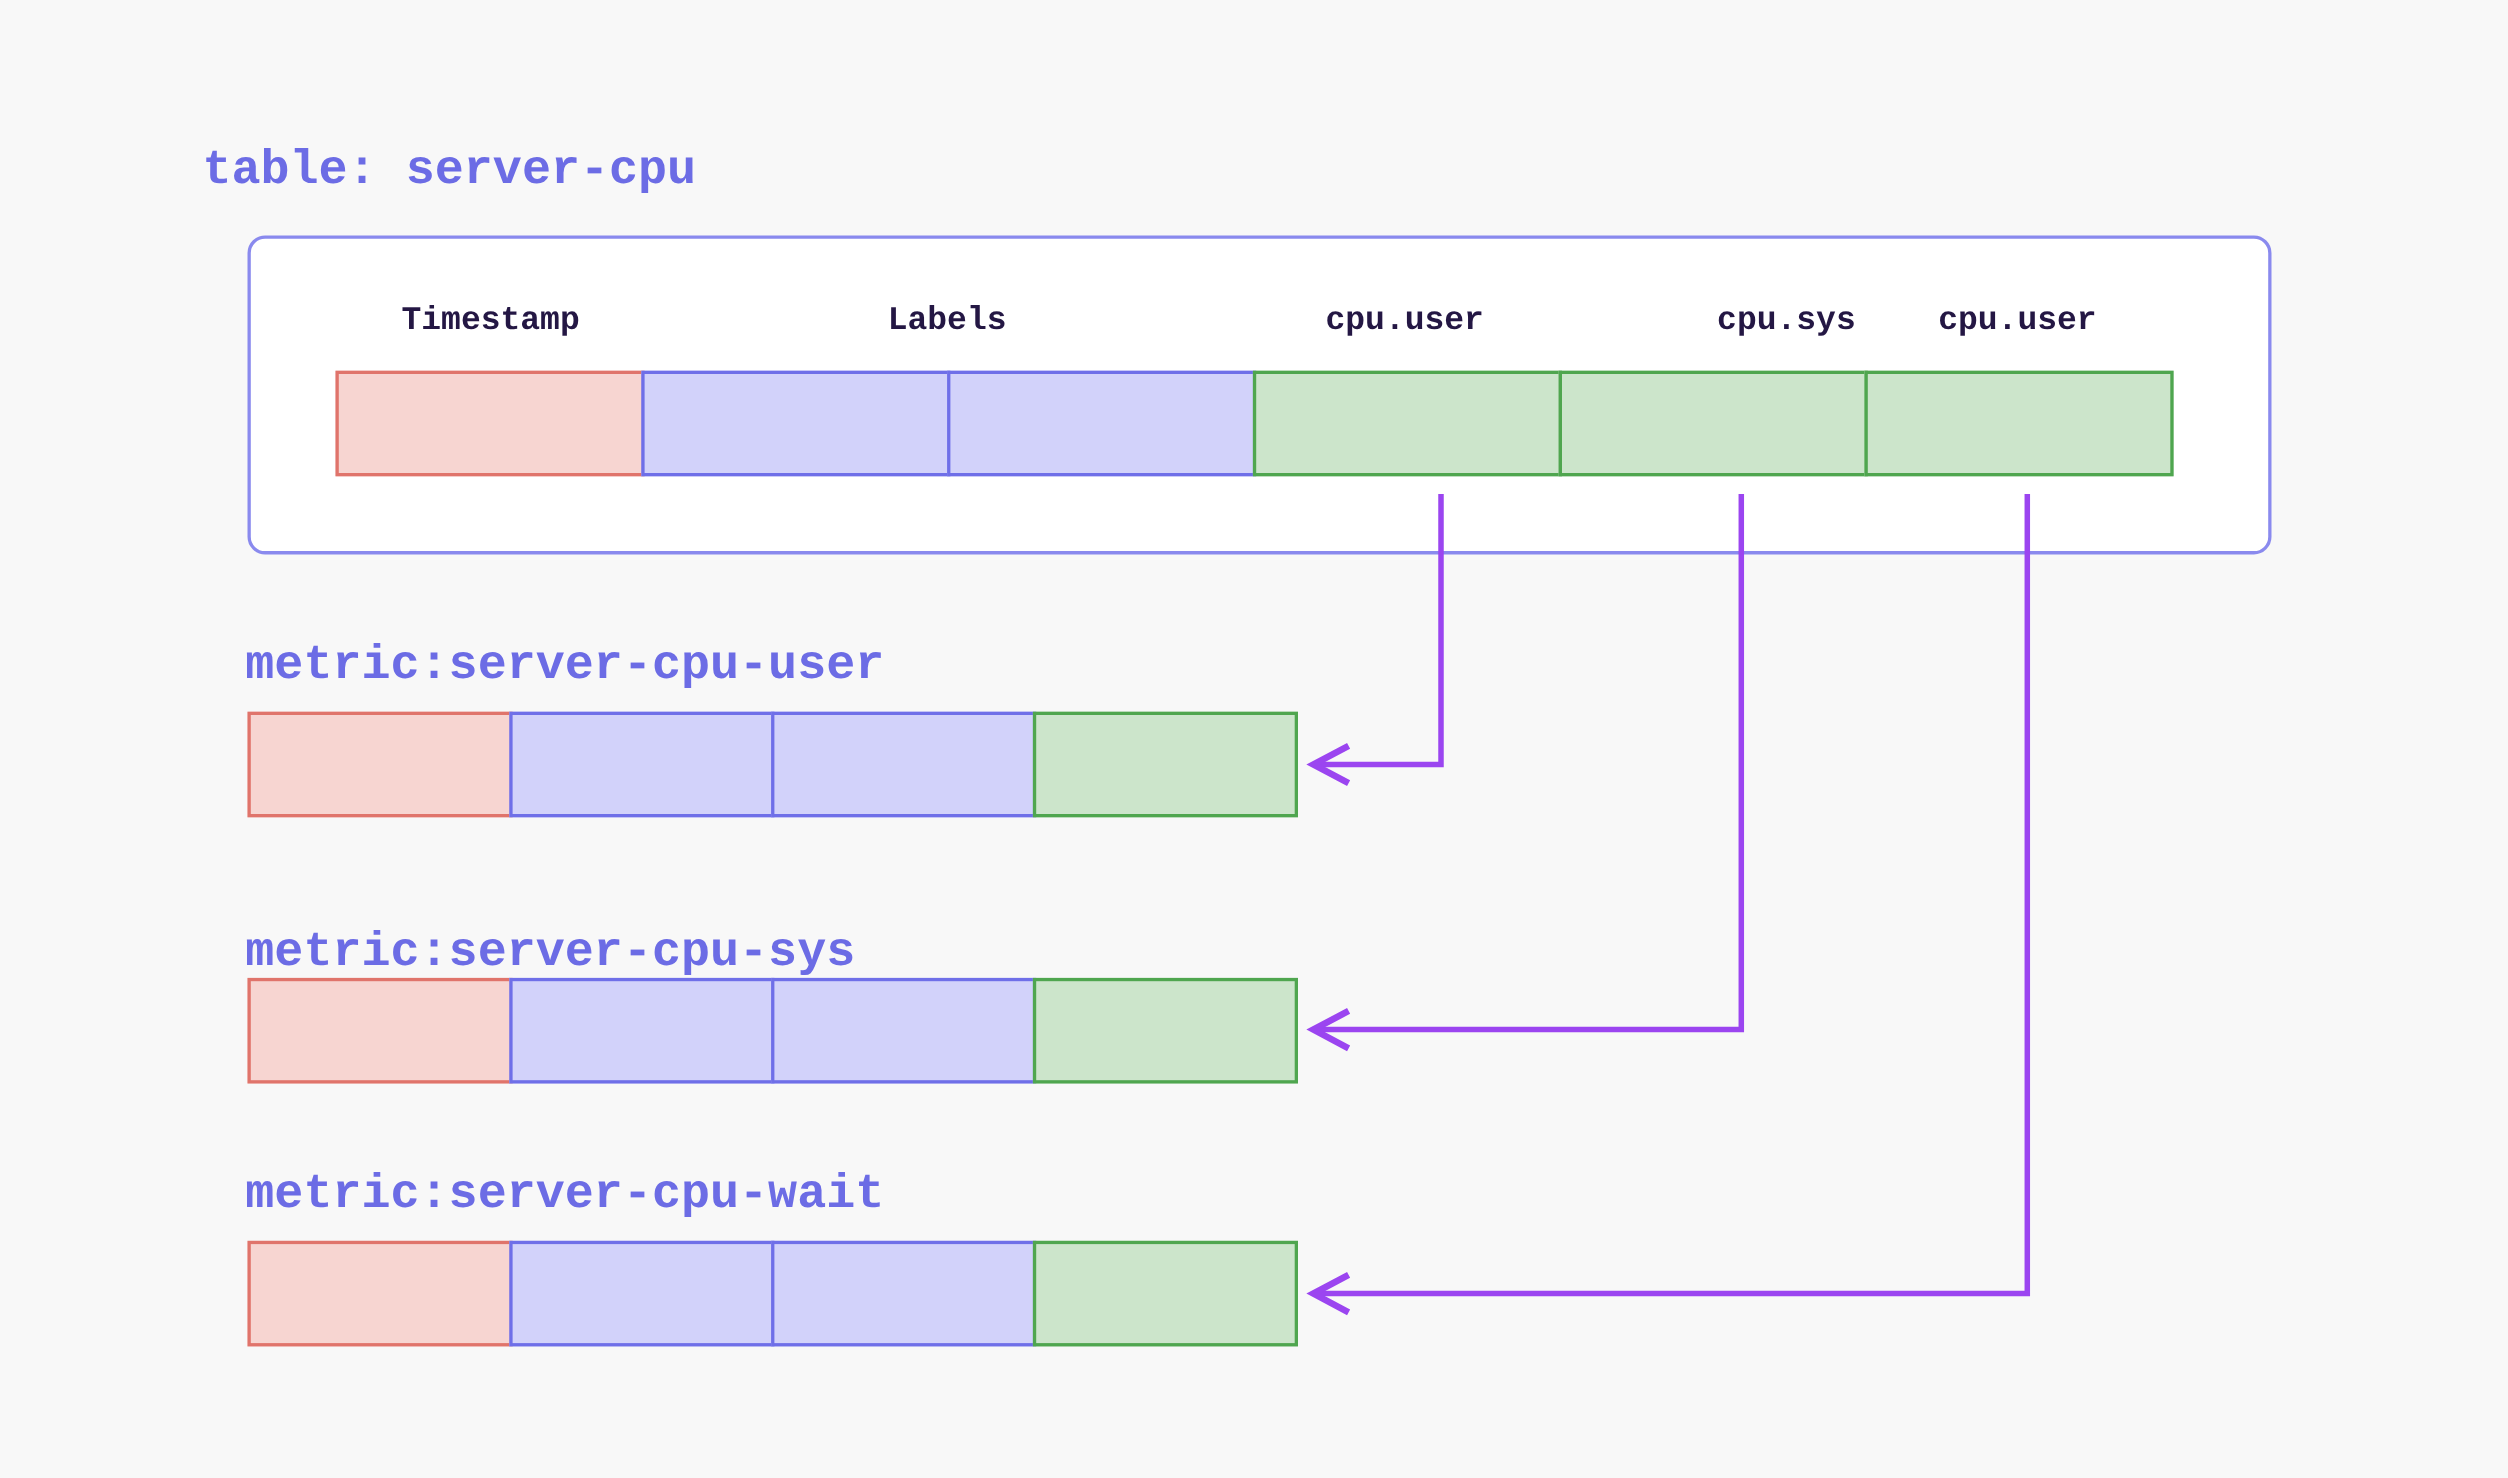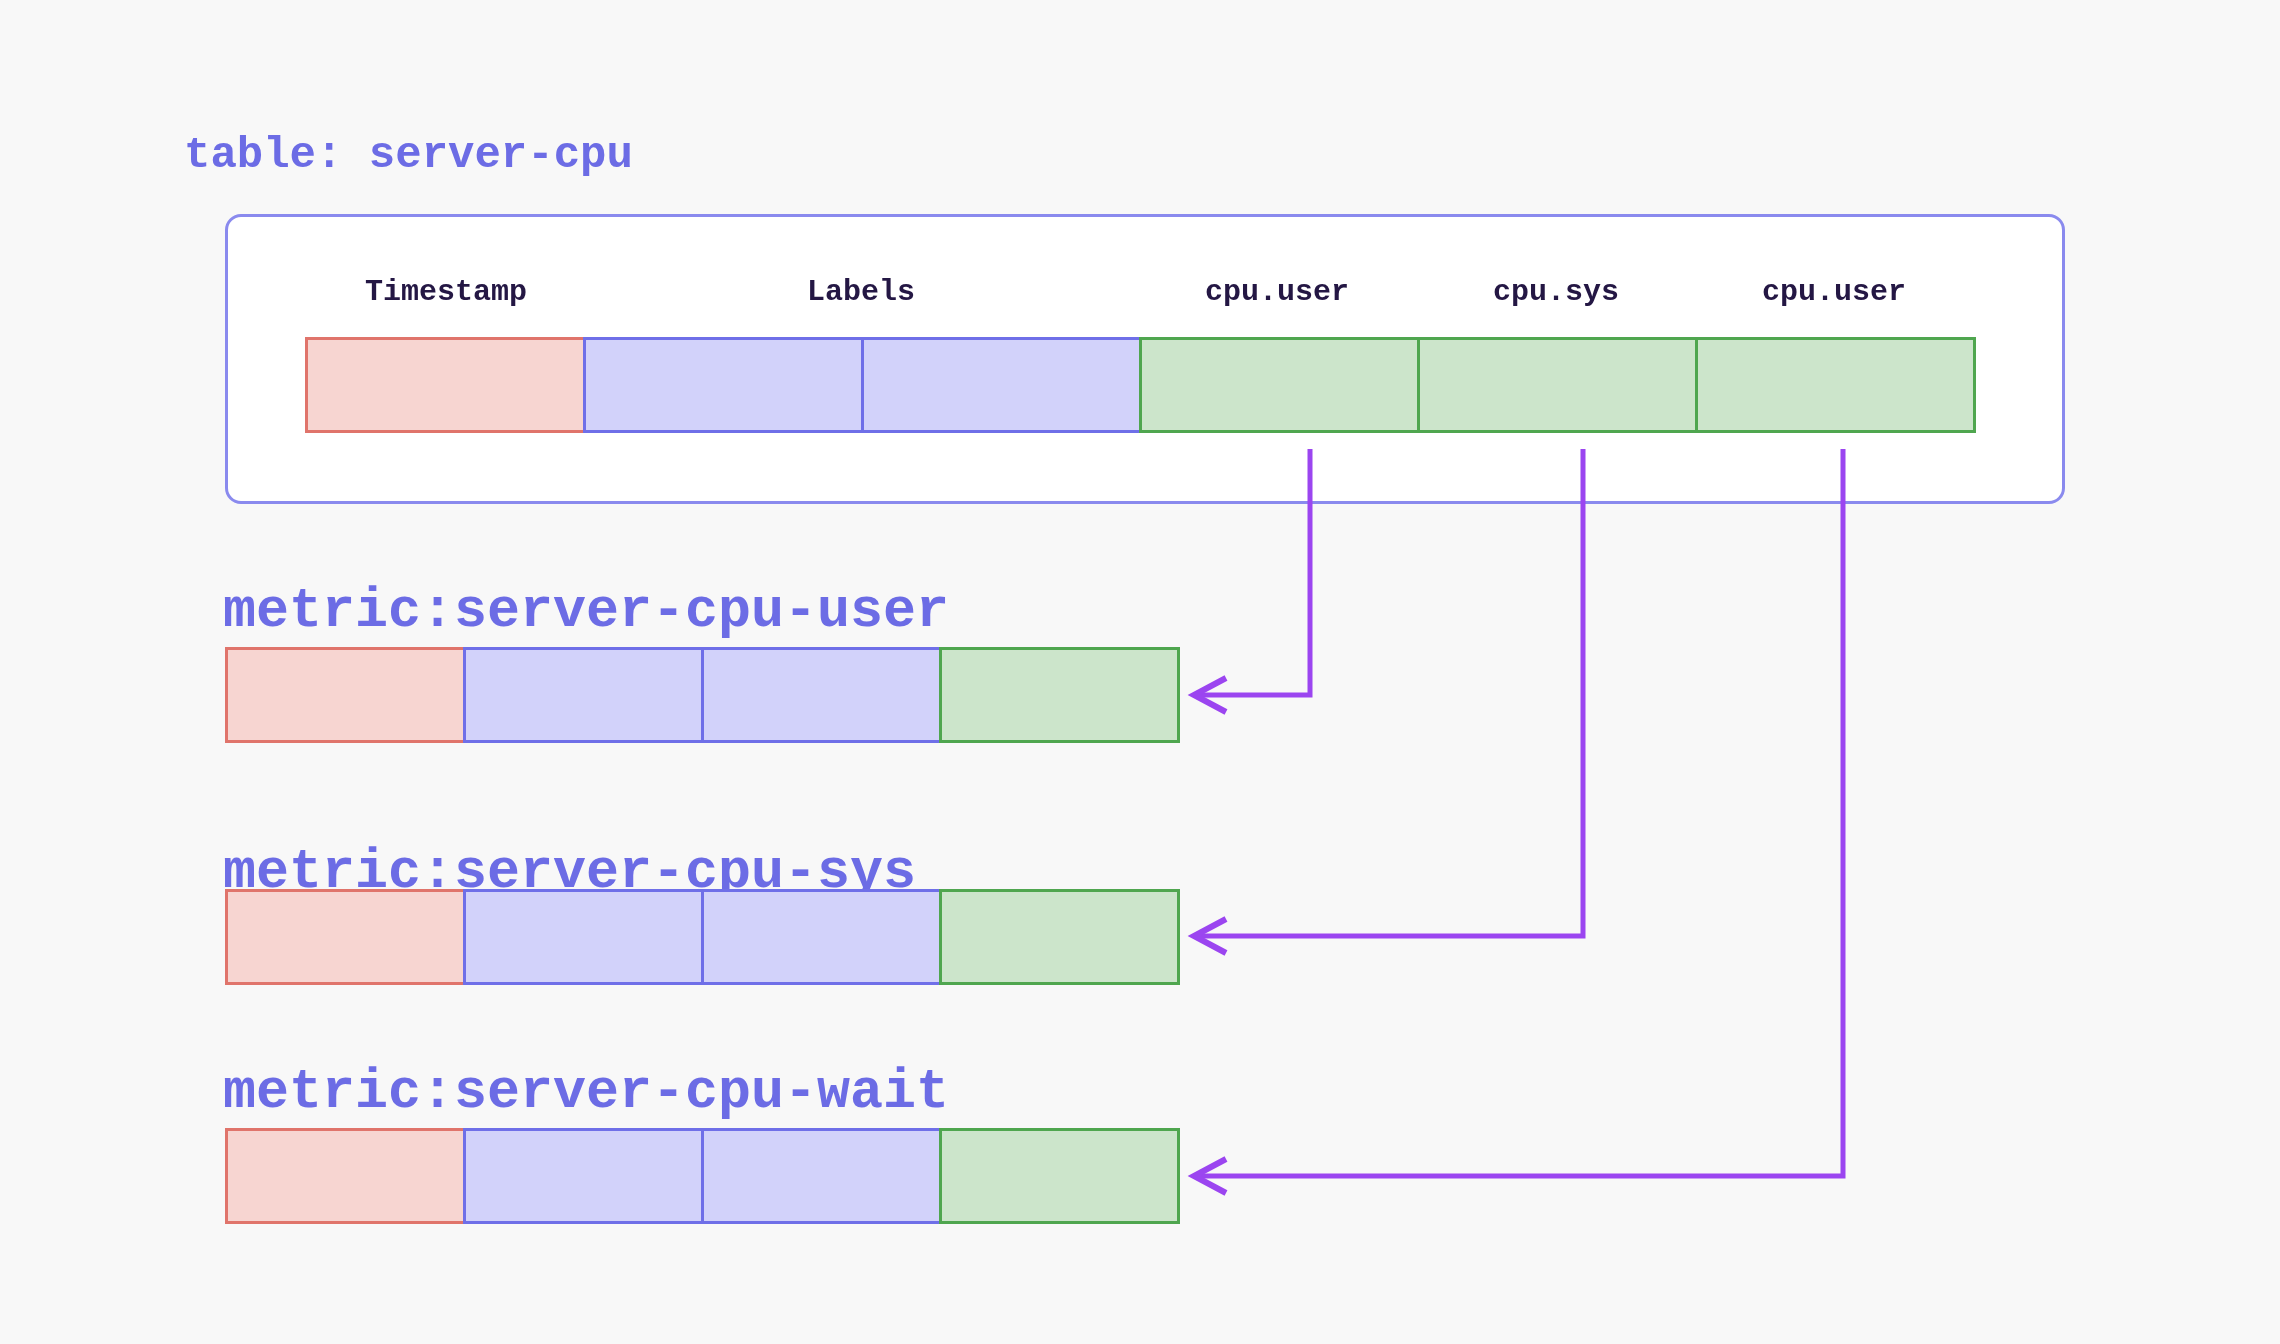--- a/index.html
+++ b/index.html
@@ -41,21 +41,21 @@
     transform: translateX(-50%);
     font-size: 30px;
     line-height: 1.1;
     color: #241744;
     white-space: pre;
     font-weight: bold;
   }
   .hdr-timestamp { left: 446px; }
   .hdr-labels    { left: 861px; }
   .hdr-cpu-user  { left: 1277px; }
-  .hdr-cpu-sys   { left: 1556px; text-align: right; }
+  .hdr-cpu-sys   { left: 1624px; text-align: right; }
   .hdr-cpu-wait  { left: 1834px; }
 
   .row {
     position: absolute;
     display: flex;
   }
   .cell {
     height: 96px;
     box-sizing: border-box;
     border: 3px solid;
@@ -70,21 +70,21 @@
 
   .metric-row { left: 225px; }
   .metric-row .cell { width: 241px; }
   .metric-row.m1 { top: 647px; }
   .metric-row.m2 { top: 889px; }
   .metric-row.m3 { top: 1128px; }
 
   .metric-label {
     position: absolute;
     left: 223px;
-    font-size: 55px;
+    font-size: 44px;
     font-weight: bold;
     color: #6c6ce5;
     white-space: pre;
   }
   .metric-label.m1 { top: 580px; }
   .metric-label.m2 { top: 821px; margin-top: 20px; }
   .metric-label.m3 { top: 1061px; }
 
   .arrows {
     position: absolute;

